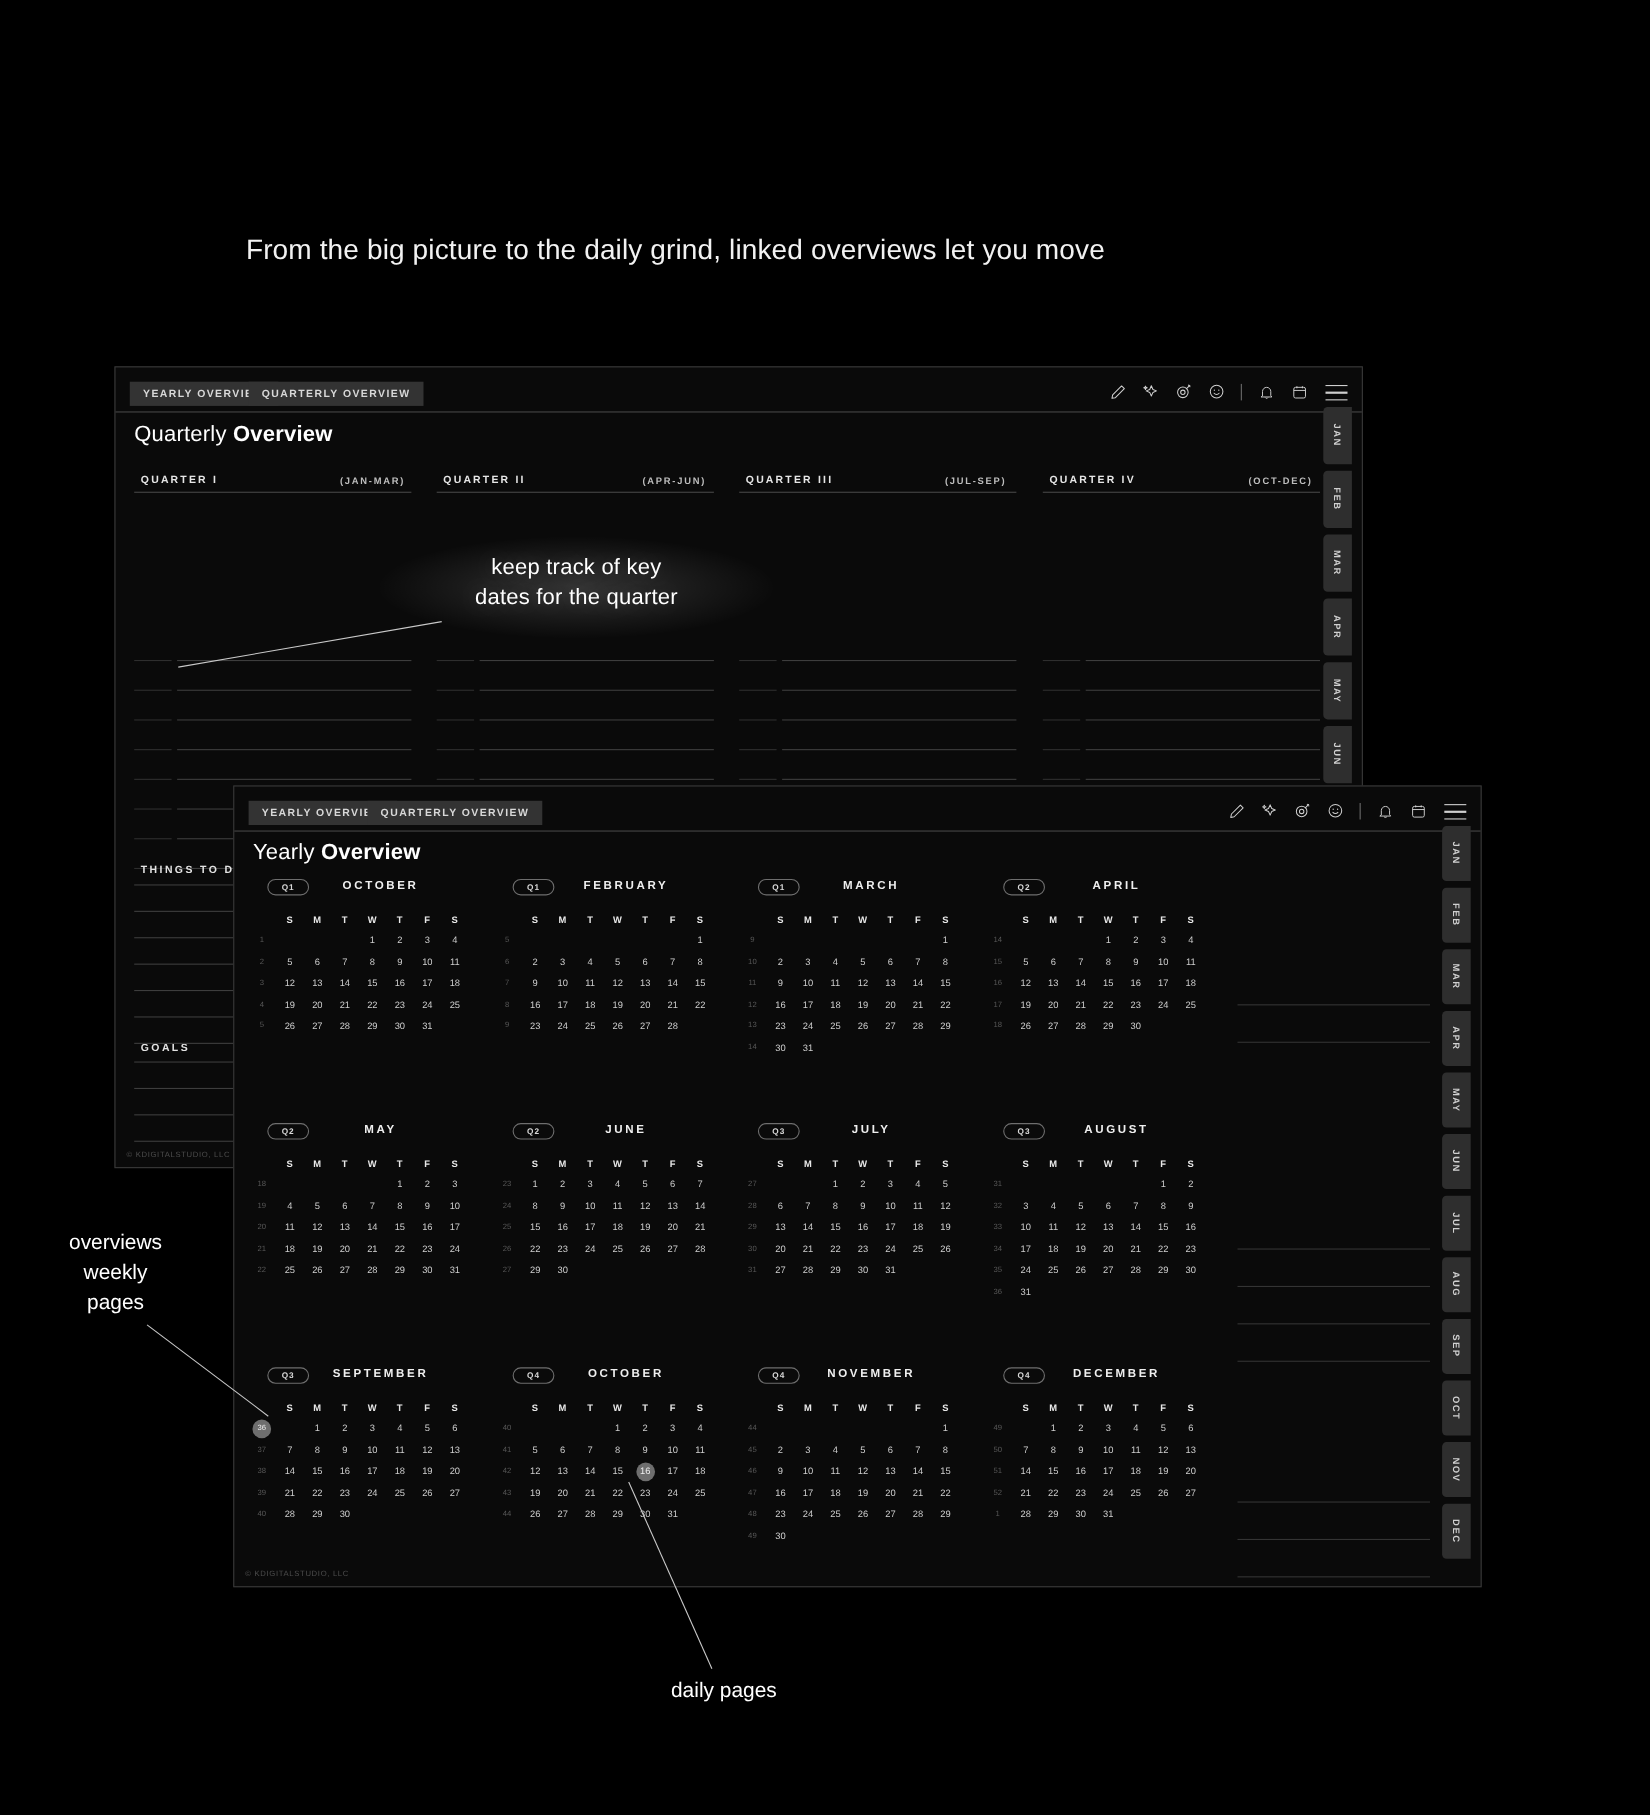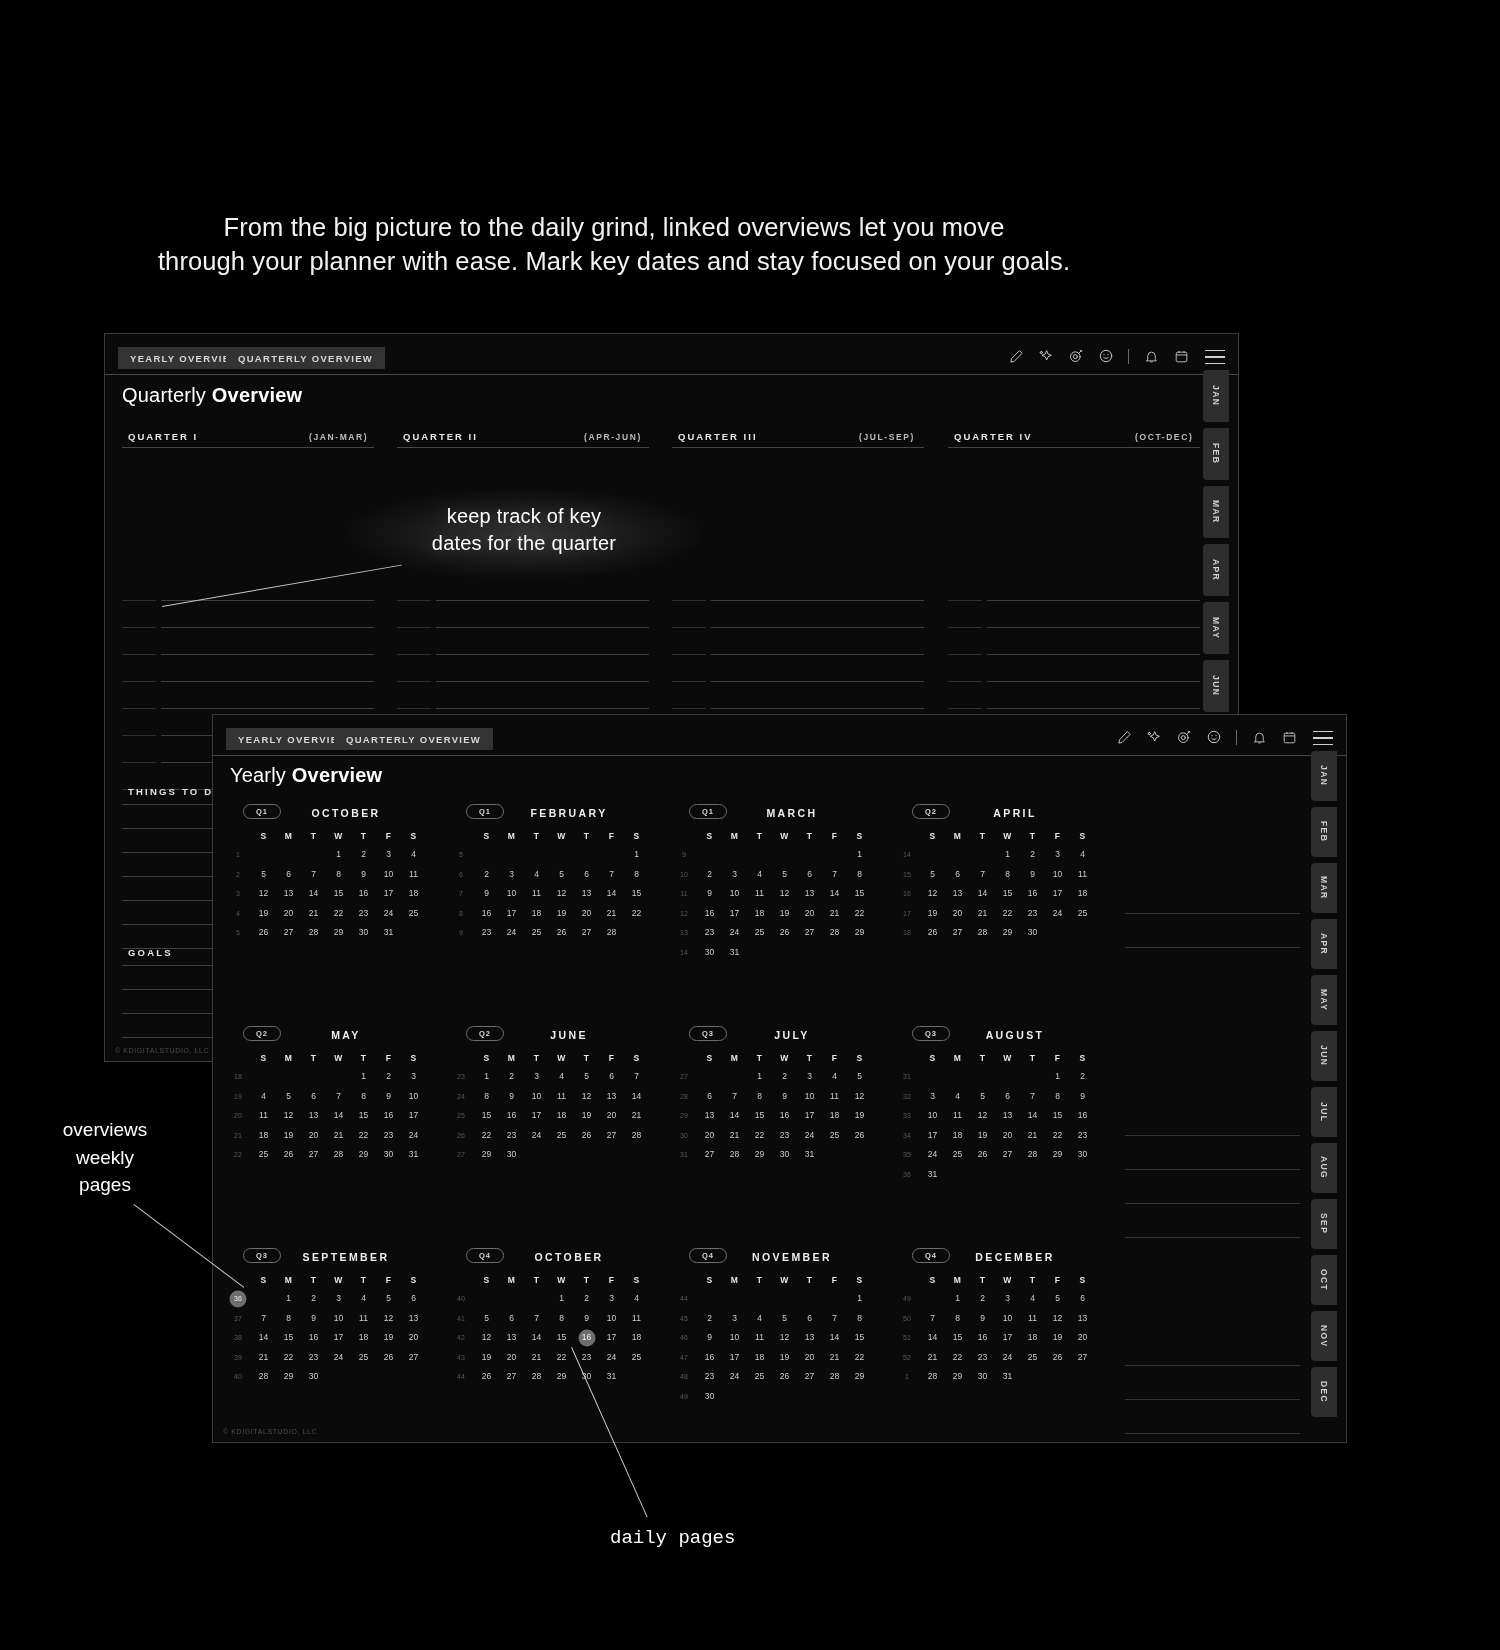--- a/index.html
+++ b/index.html
@@ -66,21 +66,21 @@
     background:#2e2e2e; color:#d0d0d0;
     font-size:8.5px; letter-spacing:1.4px; font-weight:600;
     display:flex; align-items:center; justify-content:center;
     border-radius:4px 0 0 4px;
     writing-mode: vertical-rl;
   }
 
   
   .months { position:absolute; display:grid; grid-template-columns: repeat(4, 222px); gap: 0 1px; }
   .mblock { position:relative; height:222px; }
-  .mhead { display:flex; align-items:flex-end; height:20px; margin-bottom:8px; }
+  .mhead { display:flex; align-items:flex-start; height:20px; margin-bottom:8px; }
   .qpill {
     width:38px; height:15px; border:1px solid #6e6e6e; border-radius:9px;
     color:#d9d9d9; font-size:7.5px; letter-spacing:.9px; font-weight:700;
     display:flex; align-items:center; justify-content:center; margin-left:18px;
   }
   .mname { flex:1; text-align:center; color:#efefef; font-size:10.5px; letter-spacing:2.4px; font-weight:600; margin-right:36px; }
   .dowrow, .wkrow { display:grid; grid-template-columns: 26px repeat(7, 25px); }
   .dowrow div { text-align:center; color:#e8e8e8; font-size:8.5px; font-weight:700; letter-spacing:.3px; line-height:18px;}
   .wkrow div { text-align:center; color:#cfcfcf; font-size:8.5px; line-height:19.5px; }
   .wkrow .wk { color:#585858; font-size:7px; }
@@ -99,31 +99,30 @@
     position:absolute; color:#fff; text-align:center;
     font-size:20px; line-height:1.35; font-weight:300; letter-spacing:.2px;
     text-shadow: 0 0 26px rgba(255,255,255,.30), 0 0 55px rgba(255,255,255,.18);
   }
   .glow {
     position:absolute; border-radius:50%;
     background: radial-gradient(ellipse at center, rgba(255,255,255,0.16) 0%, rgba(255,255,255,0.06) 45%, rgba(255,255,255,0) 72%);
     pointer-events:none;
   }
   .anno-left { position:absolute; color:#fff; font-size:19px; line-height:1.45; font-weight:300; text-align:center; }
-  .anno-bottom { position:absolute; color:#fff; font-size:19px; font-weight:300;font-family:Liberation Mono, monospace; }
+  .anno-bottom { position:absolute; color:#fff; font-size:19px; font-weight:300; }
   .lead { position:absolute; background:#c9c9c9; transform-origin: 0 0; height:1.3px; }
 </style>
 </head>
 <body>
 
 <div class="stage">
 
   <div class="hero-sub">
     <span>From the big picture to the daily grind, linked overviews let you move</span>
-    <span>through your planner with ease. Mark key dates and stay focused on your goals.</span>
   </div>
 
   <div class="card" style="left:104px; top:333px; width:1135px; height:729px;">
     <div class="inner">
 
       <div class="tabchip" style="left:13px; top:13px;">YEARLY OVERVIEW</div>
       <div class="tabchip" style="left:121px; top:13px;">QUARTERLY OVERVIEW</div>
 
       <div class="toolicons" style="right:42px; top:10px;">
         <div class="ic">

